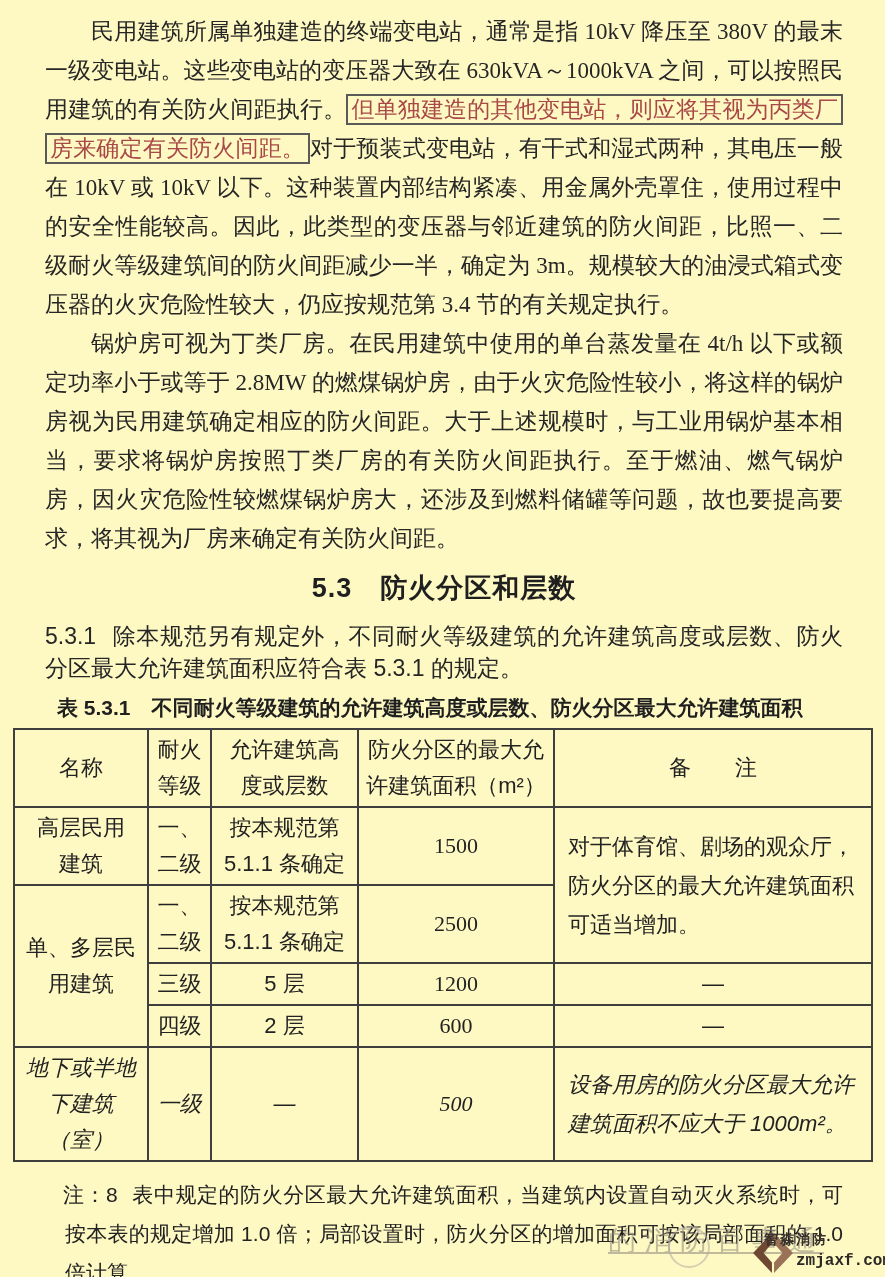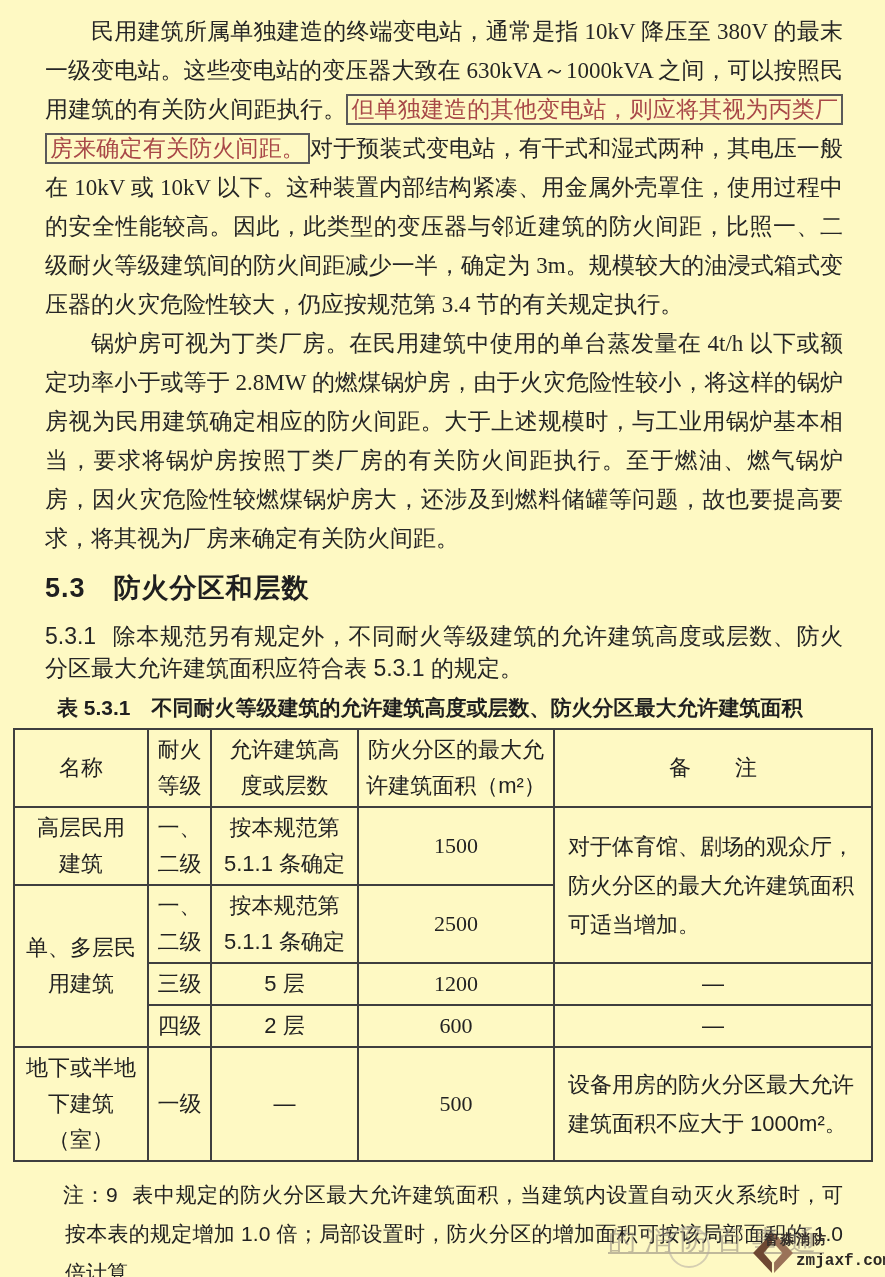--- a/index.html
+++ b/index.html
@@ -26,21 +26,21 @@
     color:#a84848;
     border:2px solid #5a5a5a;
     padding:1px 3px;
     -webkit-box-decoration-break:clone;
     box-decoration-break:clone;
   }
   .section-heading {
     font-family:"Liberation Sans", sans-serif;
     font-size:27px;
     font-weight:bold;
-    text-align:left;
+    text-align:center;
     margin:12px 0 14px 0;
     color:#1f1f1f;
     letter-spacing:1px;
   }
   .clause {
     margin:0;
     font-family:"Liberation Sans", sans-serif;
     font-size:23px;
     line-height:32px;
     text-align:justify;
@@ -77,21 +77,21 @@
     text-align:left;
     padding:4px 13px;
     line-height:39px;
     white-space:normal;
   }
   tr.h-row  { height:74px; }
   tr.row-1  { height:62px; }
   tr.row-2  { height:78px; }
   tr.row-3  { height:40px; }
   tr.row-4  { height:40px; }
-  tr.row-5  { height:88px; }
+  tr.row-5  { height:88px;font-style:italic; }
   .notes {
     margin-top:13px;
     font-family:"Liberation Sans", sans-serif;
     font-size:21px;
     line-height:39px;
     color:#222;
   }
   .note { margin-left:20px; text-align:justify; }
   .note-1 { text-indent:-2px; }
   .note-1 .note-label { margin-right:14px; }
@@ -195,21 +195,21 @@
 下建筑（室）</td>
         <td>一级</td>
         <td>—</td>
         <td class="num">500</td>
         <td class="remark">设备用房的防火分区最大允许建筑面积不应大于 1000m²。</td>
       </tr>
     </tbody>
   </table>
 
   <div class="notes">
-    <div class="note note-1"><span class="note-label">注：9</span><span>表中规定的防火分区最大允许建筑面积，当建筑内设置自动灭火系统时，可按本表的规定增加 1.0 倍；局部设置时，防火分区的增加面积可按该局部面积的 1.0 倍计算。</span></div>
+    <div class="note note-1"><span class="note-label">注：8</span><span>表中规定的防火分区最大允许建筑面积，当建筑内设置自动灭火系统时，可按本表的规定增加 1.0 倍；局部设置时，防火分区的增加面积可按该局部面积的 1.0 倍计算。</span></div>
 
   </div>
 
   <div class="wm-faded">的消防百事通</div>
   <div class="wm-circle"></div>
   <svg class="wm-logo" viewBox="0 0 40 40">
     <polygon points="19,1 1,20 19,39 19,29 11,20 19,11" fill="#6e4833"></polygon>
     <polygon points="21,1 39,20 21,39 21,29 29,20 21,11" fill="#9a7258"></polygon>
   </svg>
   <div class="wm-name">智淼消防</div>

